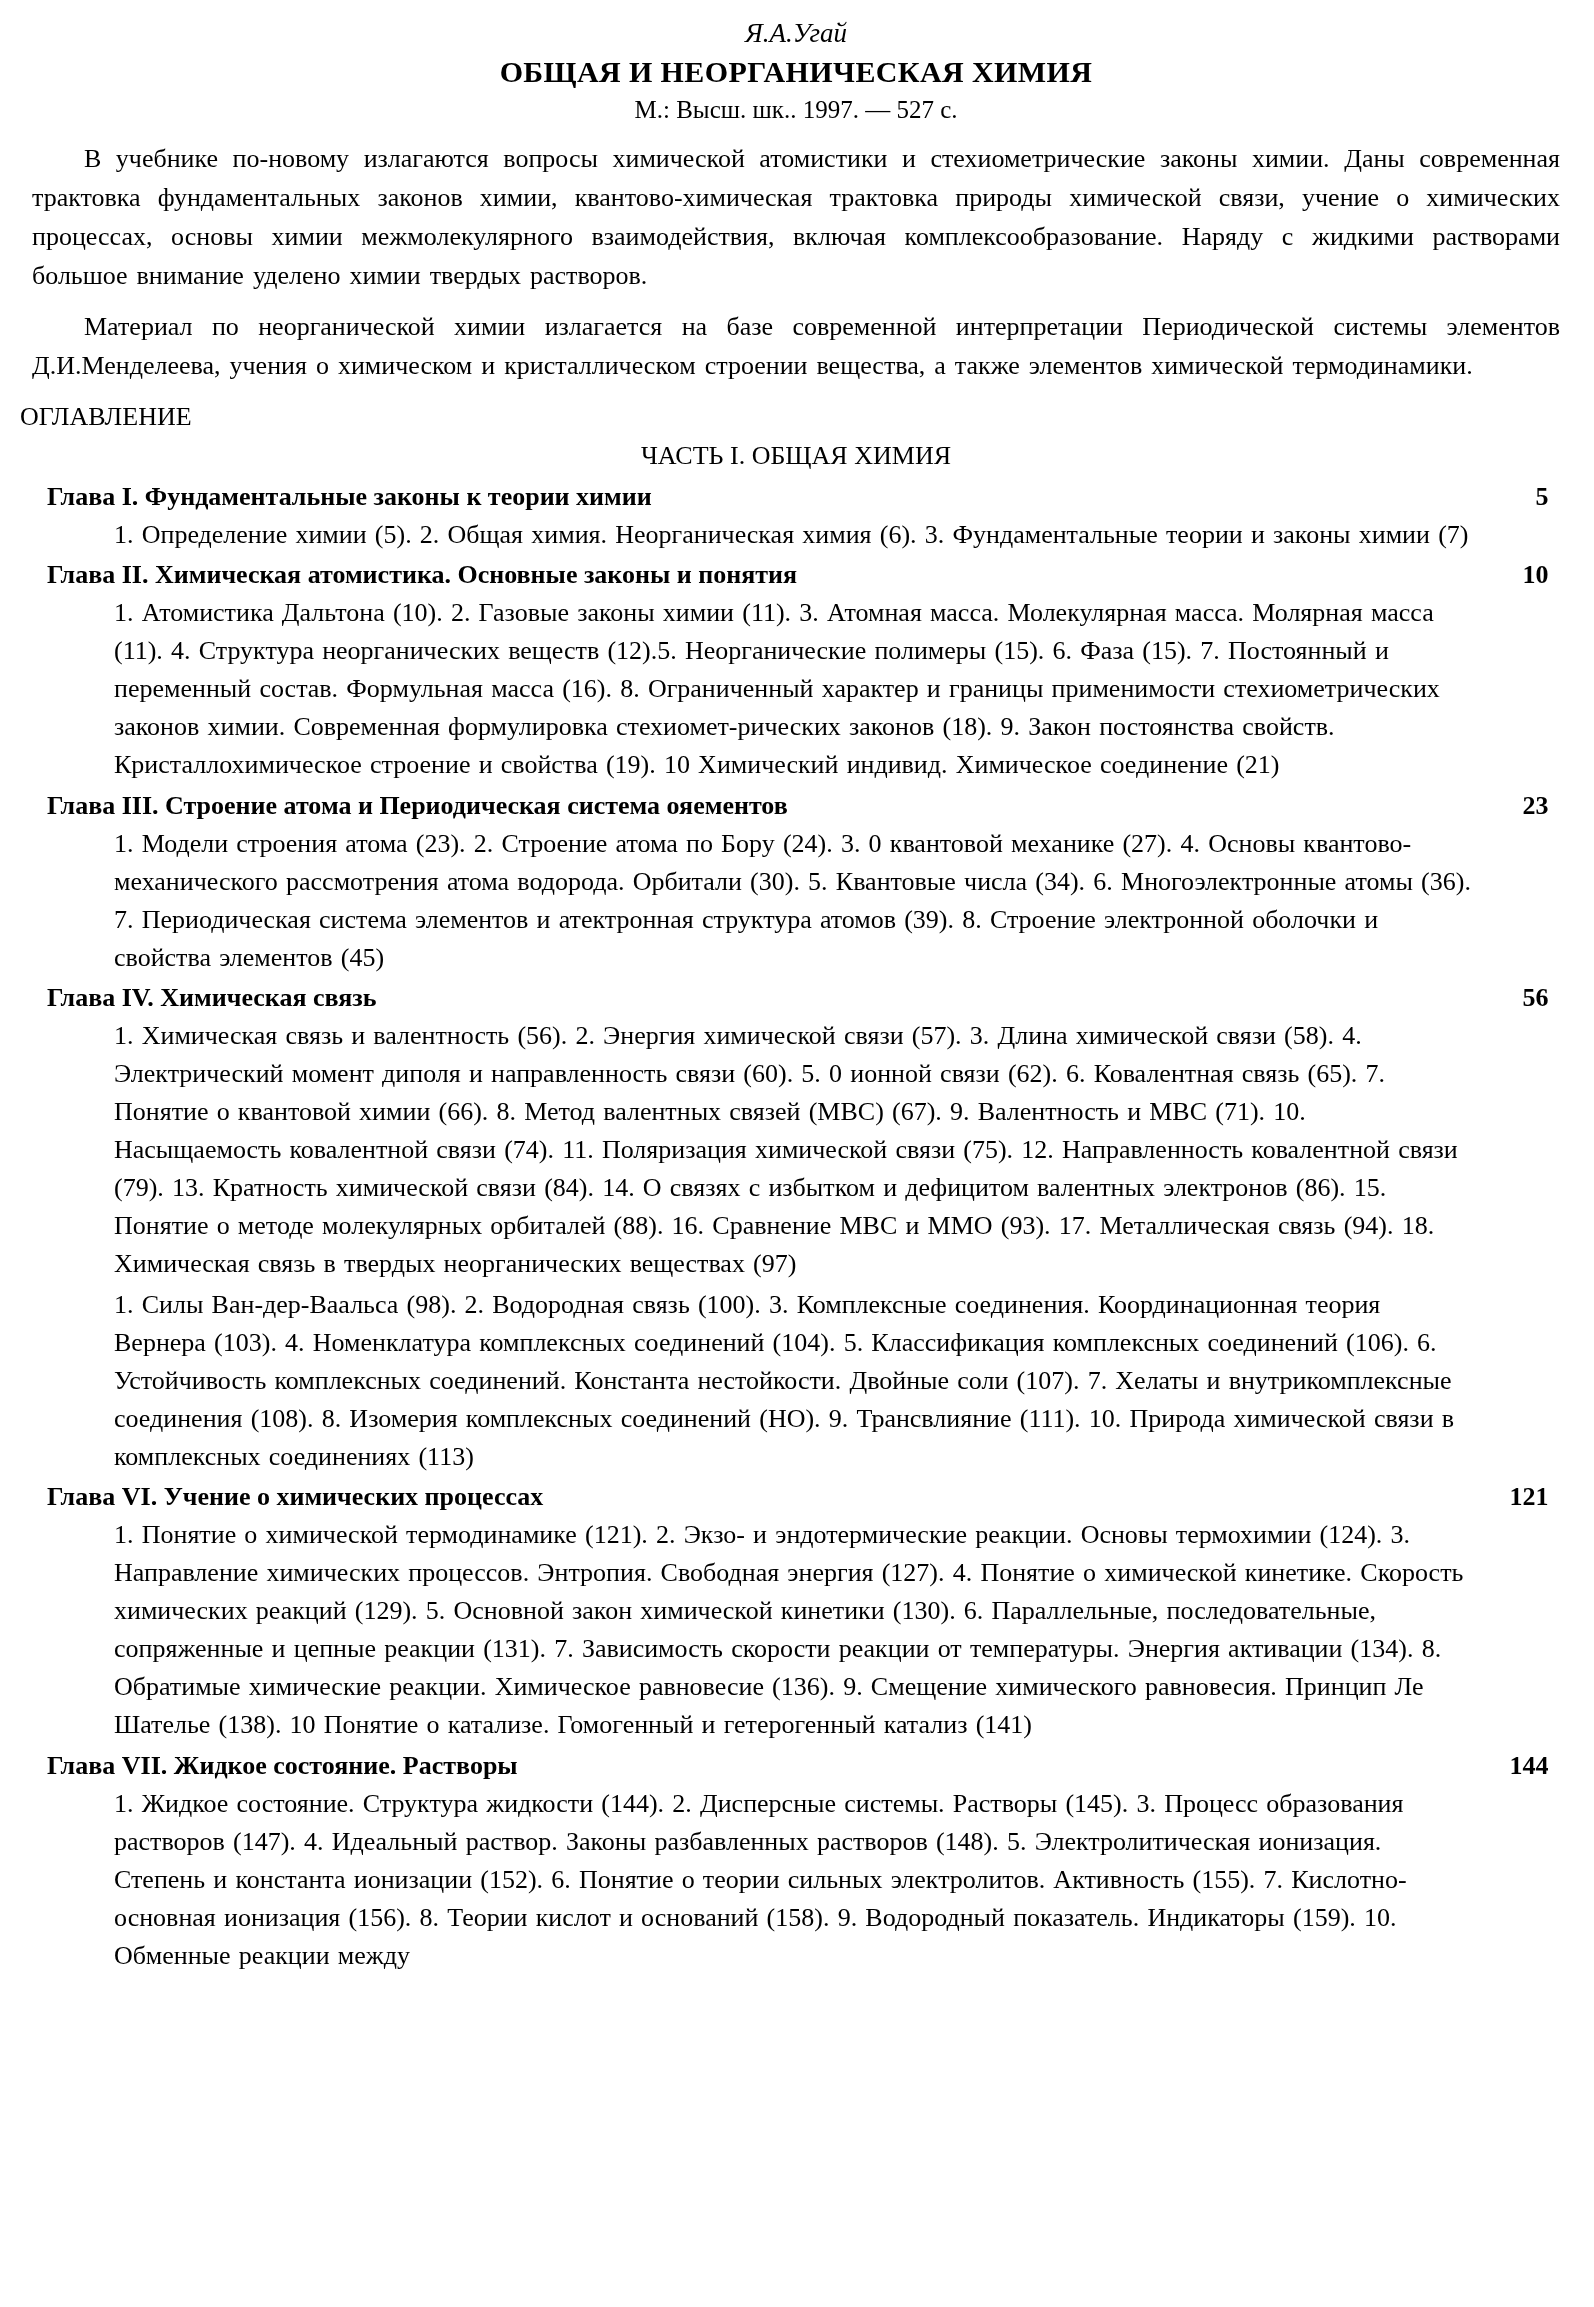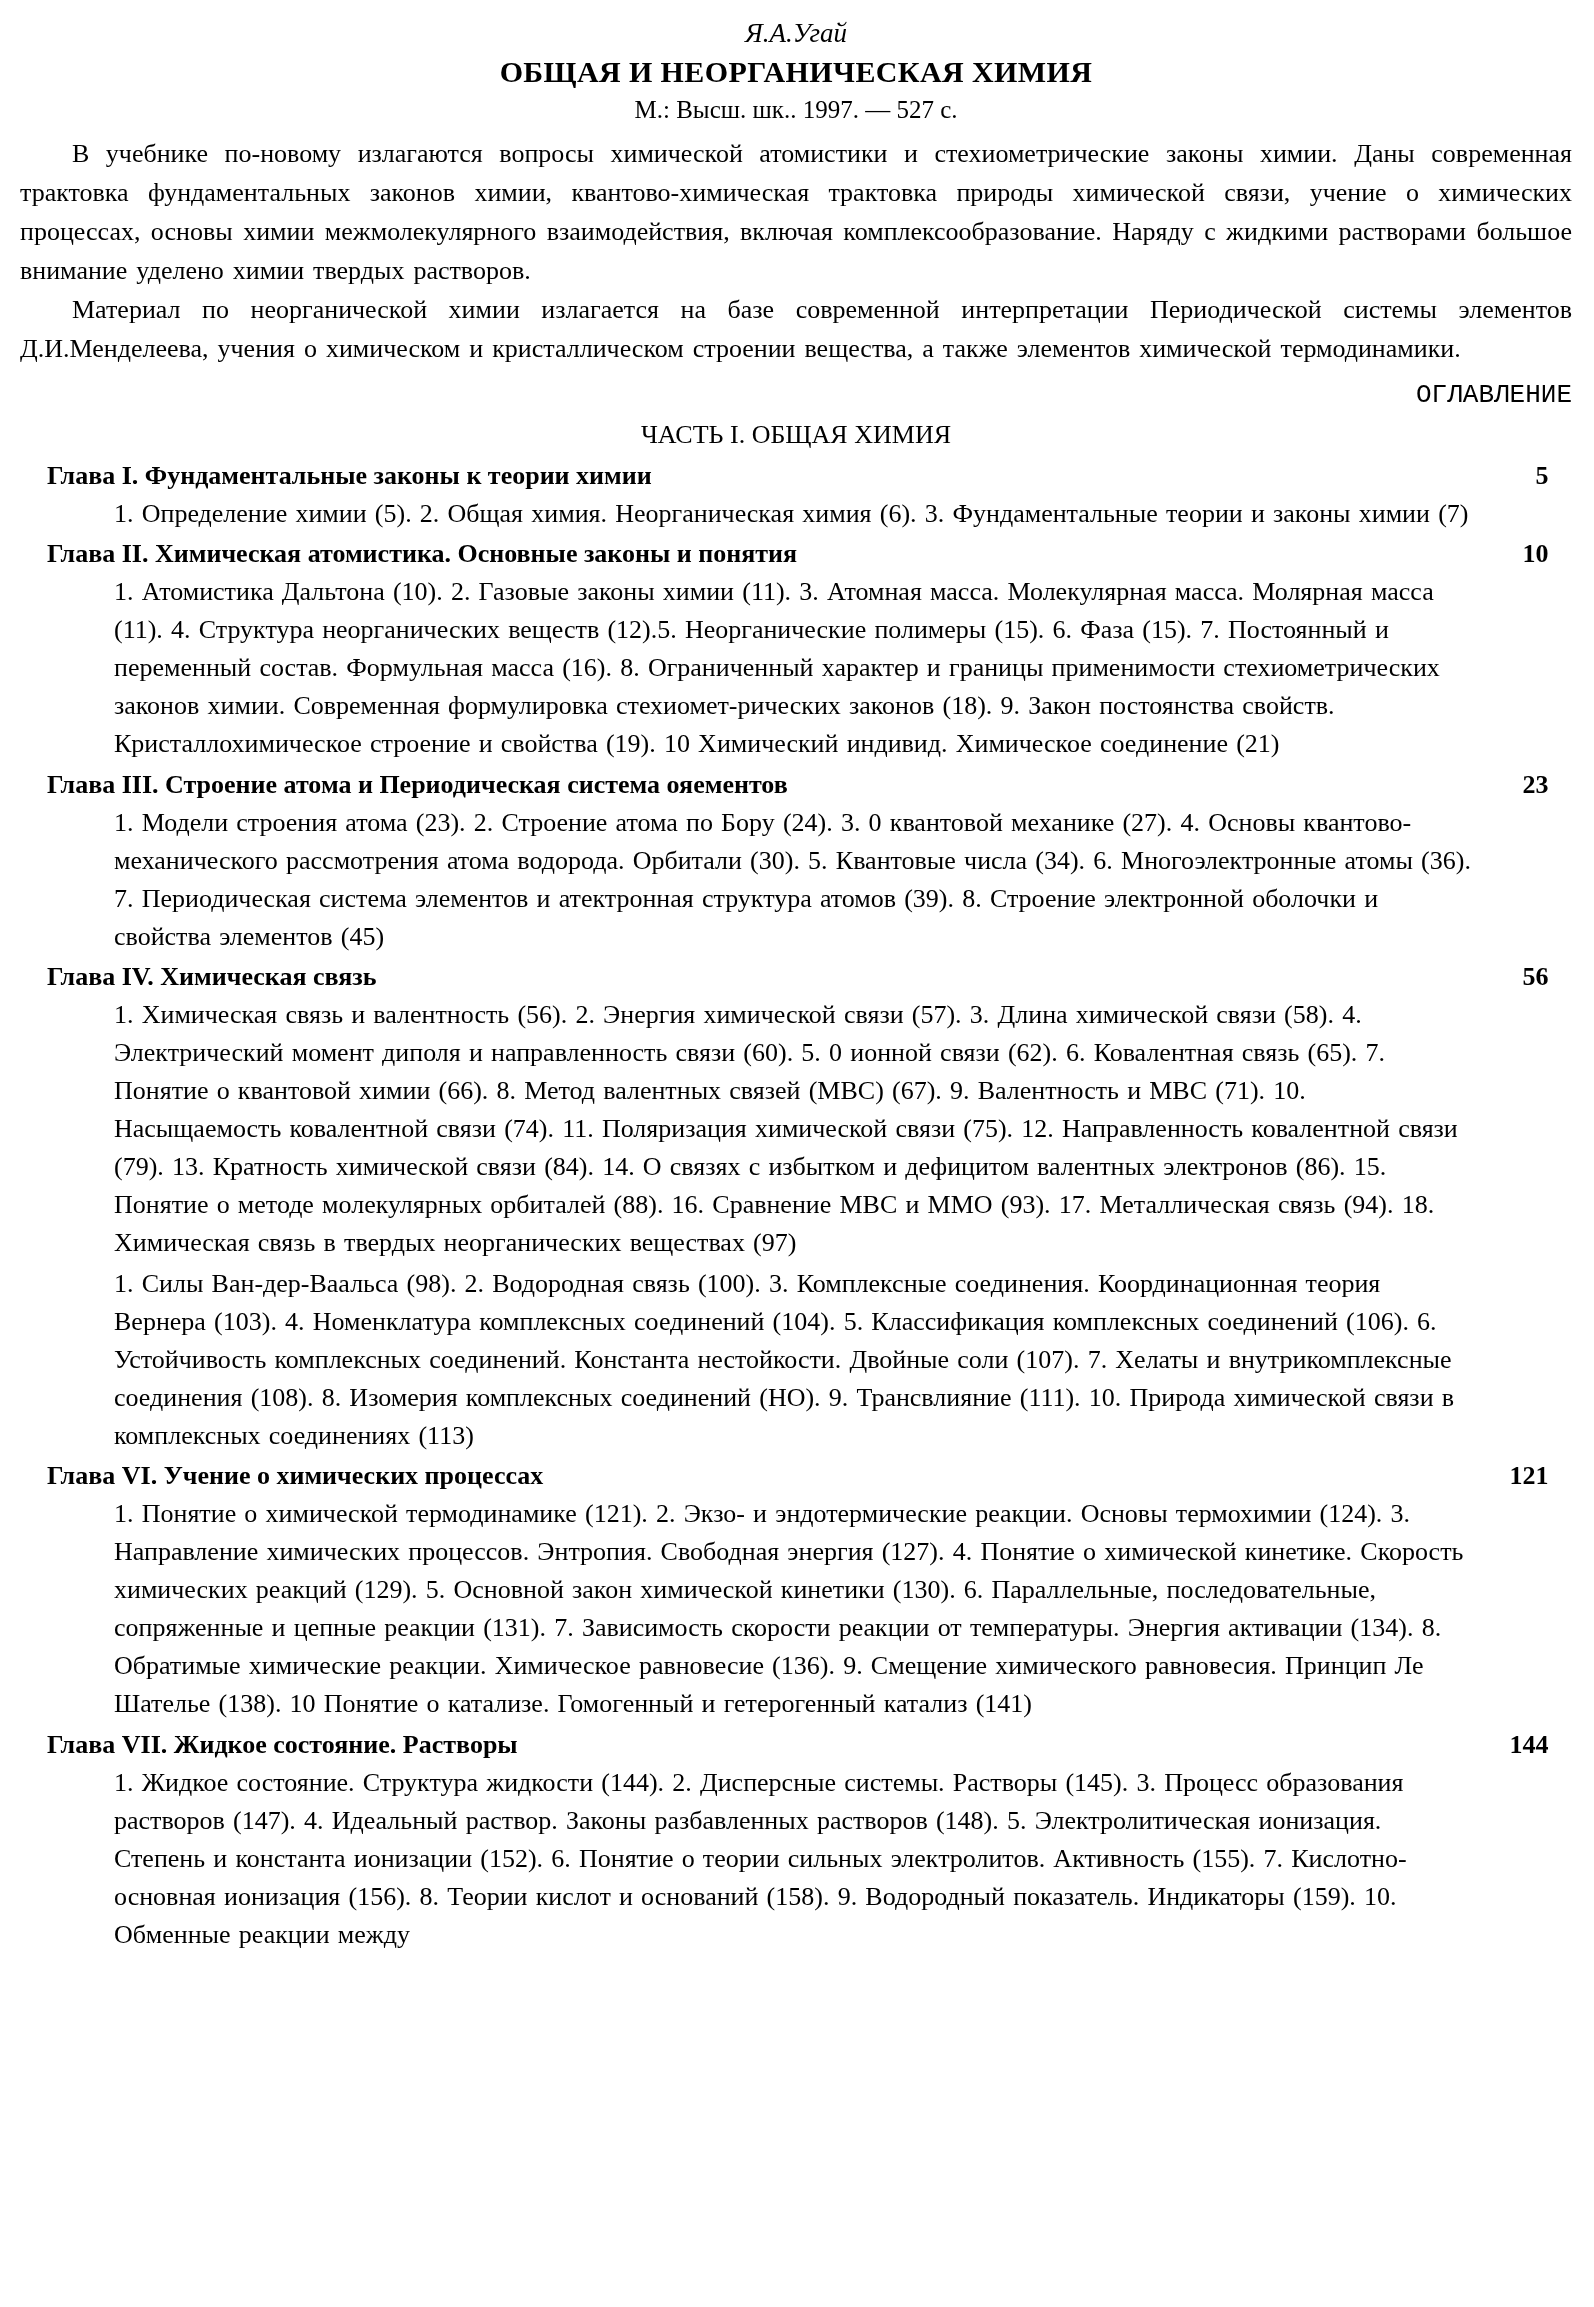--- a/index.html
+++ b/index.html
@@ -33,33 +33,32 @@
     line-height: 40px;
     letter-spacing: 0.4px;
   }
   .imprint {
     text-align: center;
     font-size: 25px;
     line-height: 35px;
     margin-bottom: 6.7px;
   }
   .annot {
-    margin: 0;
+    margin: 12px;
     text-align: justify;
     text-indent: 52px;
     font-size: 26px;
     line-height: 39px;
     word-spacing: 2.5px;
   }
   .toc-heading {
-    text-align: right;
+    text-align: left;
     font-size: 26px;
     line-height: 39px;
     margin-top: 8.4px;
-    font-family: Liberation Mono, monospace;
   }
   .part-heading {
     text-align: center;
     font-size: 26px;
     line-height: 39px;
   }
   .toc-row {
     display: flex;
     justify-content: space-between;
     align-items: baseline;

